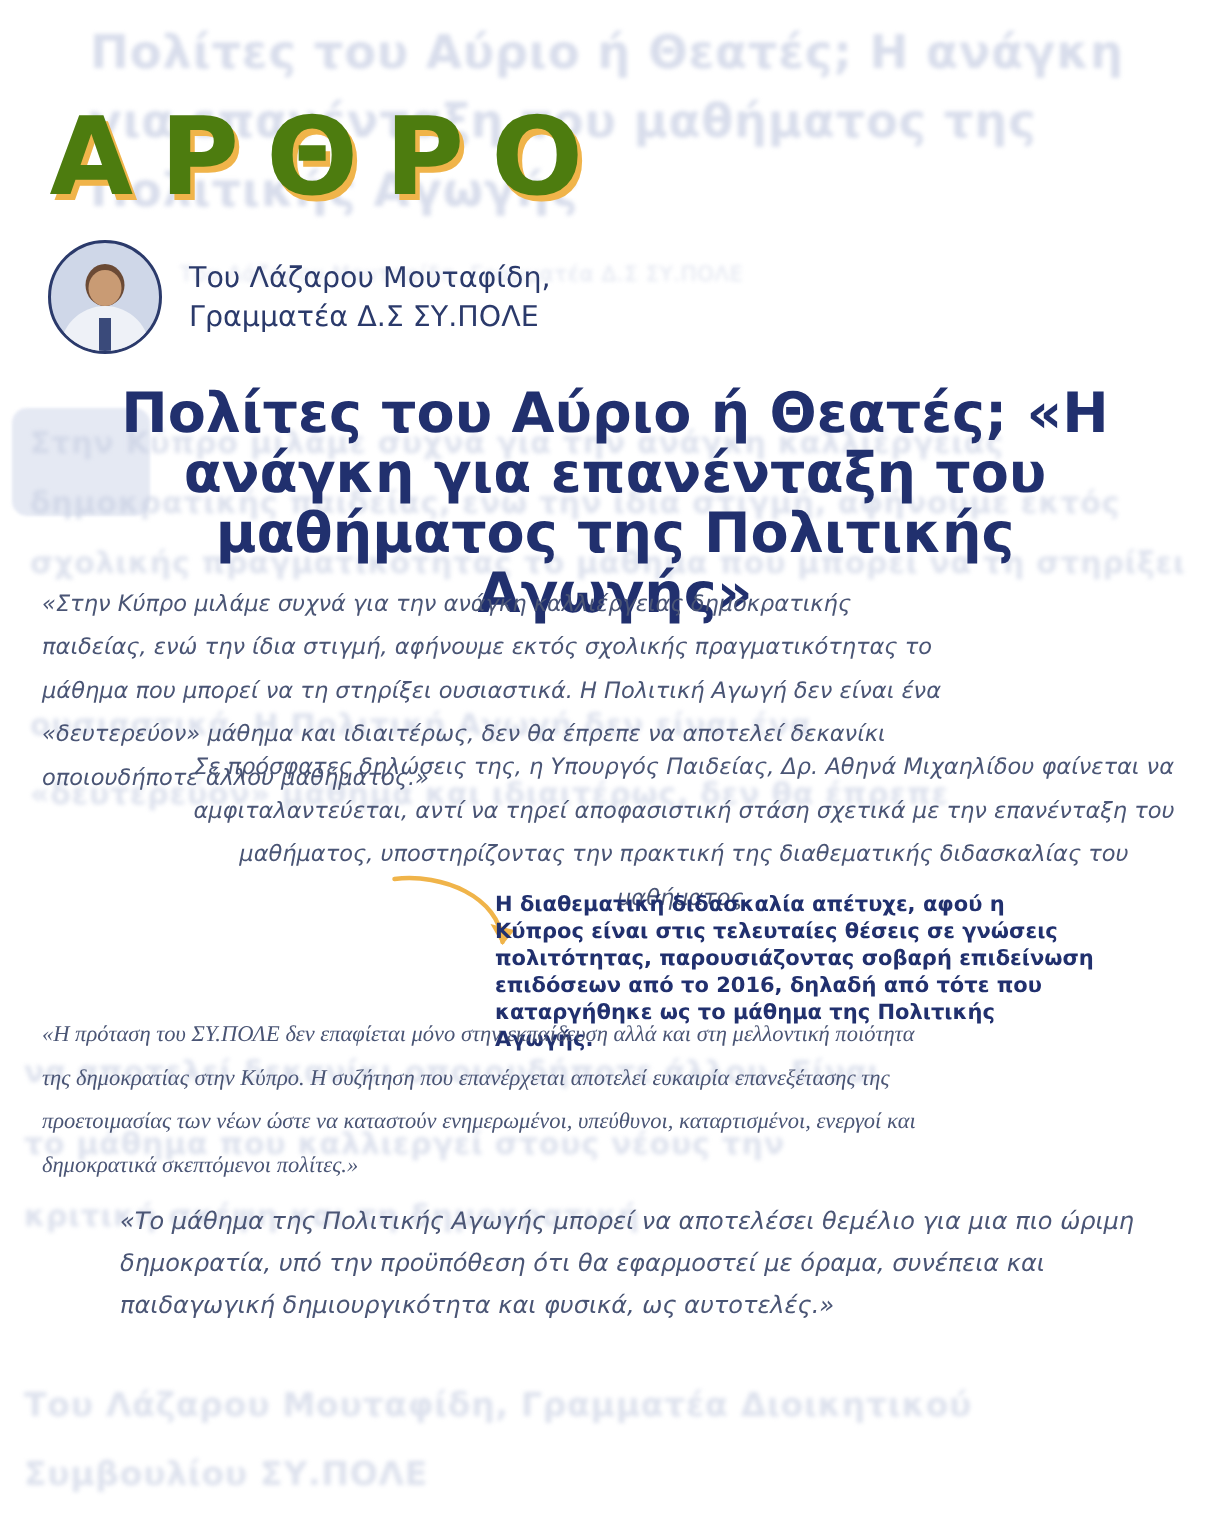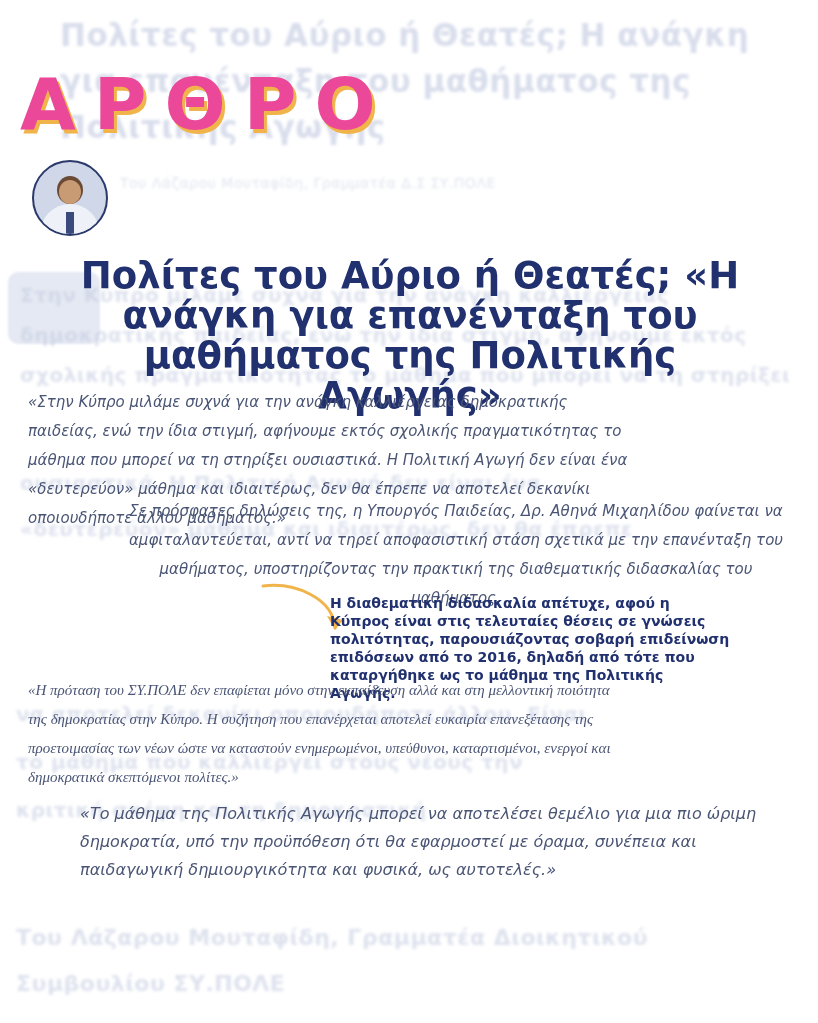--- a/index.html
+++ b/index.html
@@ -77,25 +77,25 @@
 
   .content {
     position: relative;
     z-index: 2;
   }
 
   
   .arthro {
     position: absolute;
     top: 62px;
-    left: 20px;
+    left: 33px;
     font-size: 72px;
     font-weight: bold;
     letter-spacing: 18px;
-    color: #ec4899;
+    color: #4d7c0f;
     text-shadow: 3px 4px 0 #f0b44a;
     font-family: "DejaVu Sans", sans-serif;
   }
 
   
   .author {
     position: absolute;
     top: 160px;
     left: 32px;
     display: flex;
@@ -217,20 +217,24 @@
 
   <div class="arthro">ΑΡΘΡΟ</div>
 
   <div class="author">
     <div class="avatar">
       <div class="head"></div>
       <div class="face"></div>
       <div class="body"></div>
       <div class="tie"></div>
     </div>
+    <div class="author-lines">
+      <div>Του Λάζαρου Μουταφίδη,</div>
+      <div>Γραμματέα Δ.Σ ΣΥ.ΠΟΛΕ</div>
+    </div>
   </div>
 
   <div class="headline">Πολίτες του Αύριο ή Θεατές; «Η ανάγκη για επανένταξη του μαθήματος της Πολιτικής Αγωγής»</div>
 
   <div class="quote q1">«Στην Κύπρο μιλάμε συχνά για την ανάγκη καλλιέργειας δημοκρατικής παιδείας, ενώ την ίδια στιγμή, αφήνουμε εκτός σχολικής πραγματικότητας το μάθημα που μπορεί να τη στηρίξει ουσιαστικά. Η Πολιτική Αγωγή δεν είναι ένα «δευτερεύον» μάθημα και ιδιαιτέρως, δεν θα έπρεπε να αποτελεί δεκανίκι οποιουδήποτε άλλου μαθήματος.»</div>
   <div class="quote q2">Σε πρόσφατες δηλώσεις της, η Υπουργός Παιδείας, Δρ. Αθηνά Μιχαηλίδου φαίνεται να αμφιταλαντεύεται, αντί να τηρεί αποφασιστική στάση σχετικά με την επανένταξη του μαθήματος, υποστηρίζοντας την πρακτική της διαθεματικής διδασκαλίας του μαθήματος.</div>
 
   <svg class="arrow-svg" viewBox="0 0 90 70">
     <path d="M8 6 C 40 2, 78 18, 80 48" stroke="#f0b44a" stroke-width="3" fill="none" stroke-linecap="round"></path>
     <path d="M80 50 L72 36 L88 40 Z" fill="#f0b44a"></path>

